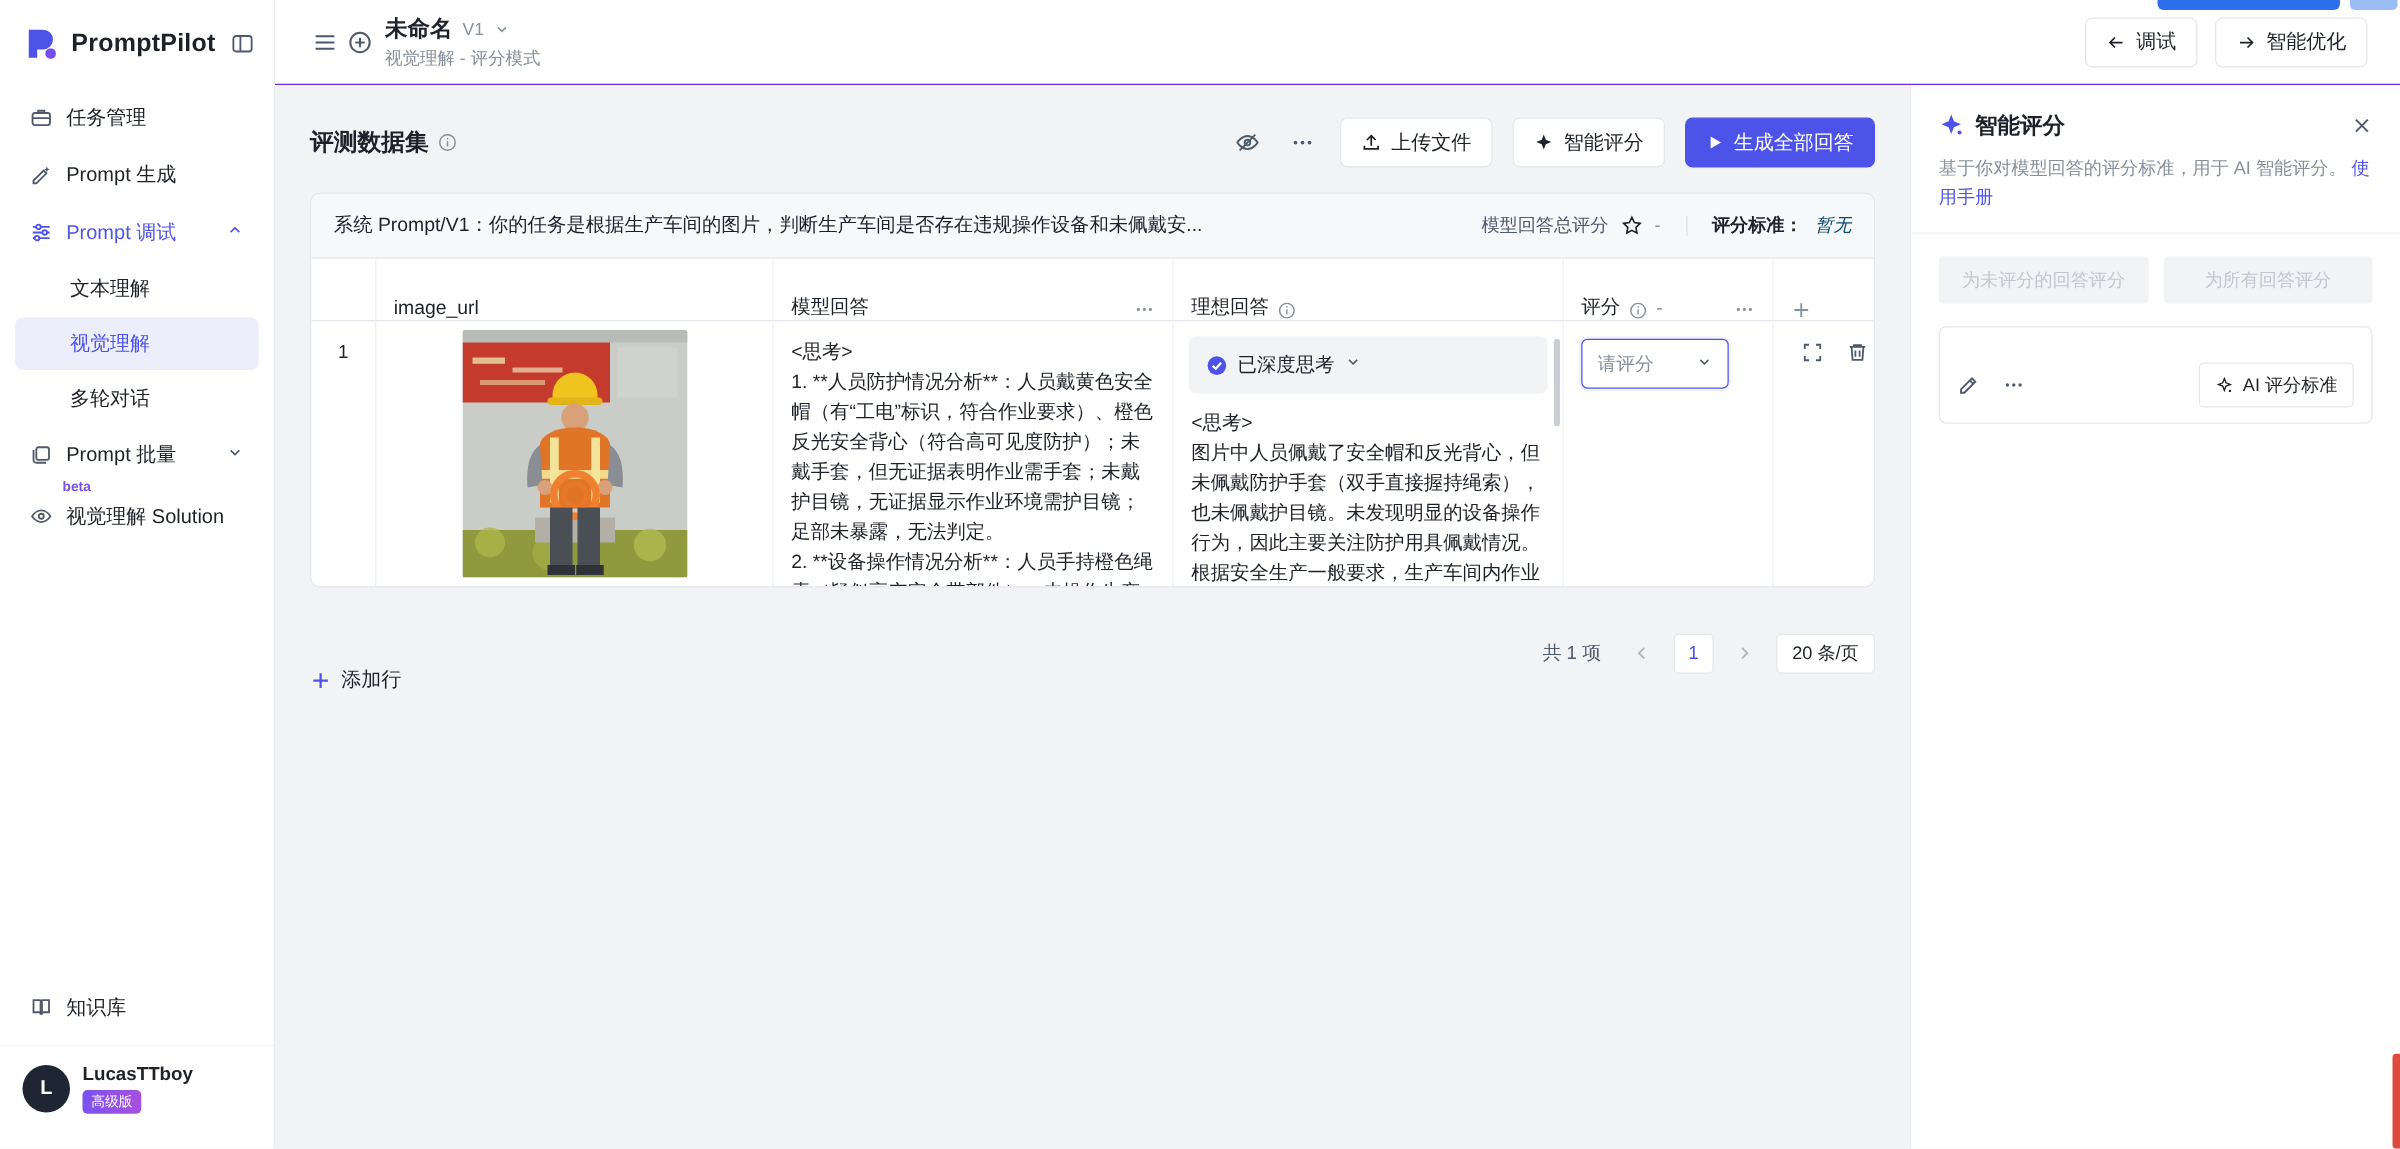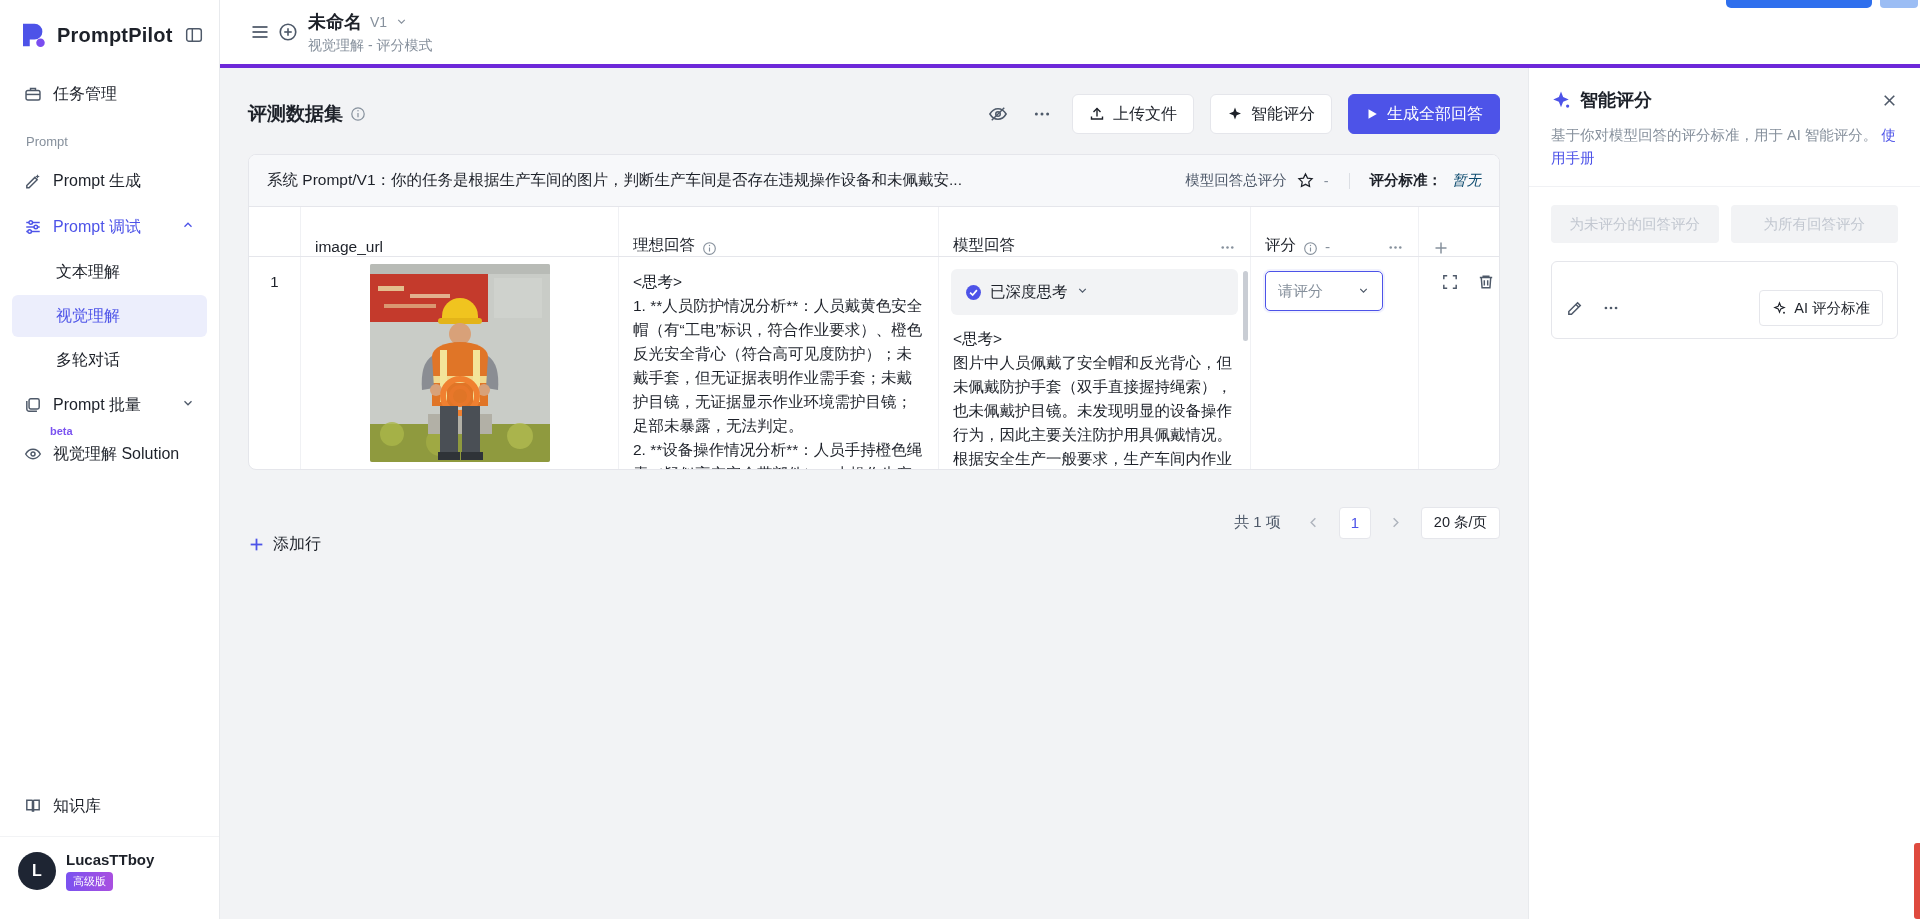--- a/index.html
+++ b/index.html
@@ -29,21 +29,21 @@
   .beta-tag { position:absolute; top:-4px; left:38px; font-size:11px; color:#7a52f0; font-weight:700; }
   .sidebar-bottom { margin-top:auto; padding-bottom:10px; }
   .user-row { display:flex; align-items:center; gap:10px; padding:14px 18px 18px; border-top:1px solid #f2f3f5; margin-top:8px; }
   .avatar { width:38px; height:38px; border-radius:50%; background:#1e2533; color:#fff; display:flex; align-items:center; justify-content:center; font-size:16px; font-weight:700; flex:none; }
   .user-meta { display:flex; flex-direction:column; gap:4px; }
   .user-name { font-size:15px; font-weight:700; }
   .user-badge { align-self:flex-start; font-size:11px; color:#fff; padding:2px 7px; border-radius:4px; background:linear-gradient(90deg,#7a52f0,#a94fe0); }
 
   
   .content-col { flex:1; display:flex; flex-direction:column; min-width:0; }
-  .topbar { height:68px; background:#fff; border-bottom:4px solid #6d28d9; display:flex; align-items:center; padding:0 26px; flex:none; }
+  .topbar { height:68px; background:#fff; border-bottom:1px solid #6d28d9; display:flex; align-items:center; padding:0 26px; flex:none; }
   .icon-btn { display:flex; align-items:center; justify-content:center; color:#4e5969; cursor:pointer; background:none; border:none; padding:4px; }
   .tb-title-block { margin-left:6px; }
   .tb-title-line { display:flex; align-items:center; gap:8px; }
   .tb-title { font-size:18px; font-weight:700; }
   .tb-version { font-size:14px; color:#86909c; }
   .tb-subtitle { font-size:14px; color:#86909c; margin-top:3px; }
   .tb-right { margin-left:auto; display:flex; gap:14px; }
   .btn { height:40px; border:1px solid #e5e6eb; background:#fff; border-radius:6px; padding:0 16px; display:inline-flex; align-items:center; gap:8px; font-size:16px; color:#1d2129; cursor:pointer; font-family:inherit; }
   .btn-primary { background:#4d53e8; border-color:#4d53e8; color:#fff; }
 
@@ -144,21 +144,20 @@
     <nav class="side-nav">
       <div class="nav-item">
         <svg width="18" height="18" viewBox="0 0 16 16" fill="none" stroke="currentColor" stroke-width="1.3">
             <rect x="1.8" y="4.8" width="12.4" height="8.6" rx="1.6"></rect>
             <path d="M5.8 4.8V3.2h4.4v1.6"></path>
             <line x1="1.8" y1="8.4" x2="14.2" y2="8.4"></line>
           </svg>
         <span>任务管理</span>
       </div>
 
-      <div class="side-section">Prompt</div>
 
       <div class="nav-item">
         <svg width="18" height="18" viewBox="0 0 16 16" fill="none" stroke="currentColor" stroke-width="1.3">
             <path d="M2.5 13.5l7.2-7.2 2 2-7.2 7.2H2.5v-2z" transform="translate(0,-1.5)"></path>
             <path d="M12 2l.6 1.4L14 4l-1.4.6L12 6l-.6-1.4L10 4l1.4-.6z" fill="currentColor" stroke="none"></path>
           </svg>
         <span>Prompt 生成</span>
       </div>
 
       <div class="nav-item parent-active">
@@ -252,20 +251,36 @@
           <span class="tb-title">未命名</span>
           <span class="tb-version">V1</span>
           <span style="color:#86909c;display:flex;">
             <svg width="13" height="13" viewBox="0 0 16 16" fill="none" stroke="currentColor" stroke-width="1.5">
                 <polyline points="4,6 8,10 12,6"></polyline>
               </svg>
           </span>
         </div>
         <div class="tb-subtitle">视觉理解 - 评分模式</div>
       </div>
+      <div class="tb-right">
+        <button class="btn">
+          <svg width="16" height="16" viewBox="0 0 16 16" fill="none" stroke="currentColor" stroke-width="1.4">
+              <line x1="13" y1="8" x2="3" y2="8"></line>
+              <polyline points="7,4 3,8 7,12"></polyline>
+            </svg>
+          <span>调试</span>
+        </button>
+        <button class="btn">
+          <svg width="16" height="16" viewBox="0 0 16 16" fill="none" stroke="currentColor" stroke-width="1.4">
+              <line x1="3" y1="8" x2="13" y2="8"></line>
+              <polyline points="9,4 13,8 9,12"></polyline>
+            </svg>
+          <span>智能优化</span>
+        </button>
+      </div>
     </header>
 
     <div class="body-row">
 
       <main class="main">
         <div class="main-title-row">
           <div class="page-title">
             <span>评测数据集</span>
             <svg width="16" height="16" viewBox="0 0 16 16" fill="none" stroke="currentColor" stroke-width="1.2">
                 <circle cx="8" cy="8" r="6.2"></circle>
@@ -323,39 +338,39 @@
             <span class="pb-val">-</span>
             <span class="pb-div"></span>
             <span class="pb-criteria-label">评分标准：</span>
             <span class="pb-criteria-val">暂无</span>
           </div>
 
           <div class="grid-row thead">
             <div></div>
             <div>
               <span>image_url</span>
-            </div>
-            <div>
-              <span>理想回答</span>
-              <svg width="15" height="15" viewBox="0 0 16 16" fill="none" stroke="currentColor" stroke-width="1.2">
-                  <circle cx="8" cy="8" r="6.2"></circle>
-                  <line x1="8" y1="7" x2="8" y2="11.2"></line>
-                  <circle cx="8" cy="4.8" r="0.7" fill="currentColor" stroke="none"></circle>
-                </svg>
             </div>
             <div>
               <span>模型回答</span>
               <span class="th-spacer"></span>
               <span style="display:flex;cursor:pointer;">
                 <svg width="17" height="17" viewBox="0 0 16 16" fill="currentColor">
                     <circle cx="3.5" cy="8" r="1.2"></circle>
                     <circle cx="8" cy="8" r="1.2"></circle>
                     <circle cx="12.5" cy="8" r="1.2"></circle>
                   </svg>
               </span>
+            </div>
+            <div>
+              <span>理想回答</span>
+              <svg width="15" height="15" viewBox="0 0 16 16" fill="none" stroke="currentColor" stroke-width="1.2">
+                  <circle cx="8" cy="8" r="6.2"></circle>
+                  <line x1="8" y1="7" x2="8" y2="11.2"></line>
+                  <circle cx="8" cy="4.8" r="0.7" fill="currentColor" stroke="none"></circle>
+                </svg>
             </div>
             <div>
               <span>评分</span>
               <svg width="15" height="15" viewBox="0 0 16 16" fill="none" stroke="currentColor" stroke-width="1.2">
                   <circle cx="8" cy="8" r="6.2"></circle>
                   <line x1="8" y1="7" x2="8" y2="11.2"></line>
                   <circle cx="8" cy="4.8" r="0.7" fill="currentColor" stroke="none"></circle>
                 </svg>
               <span style="color:#86909c;">-</span>
               <span class="th-spacer"></span>

